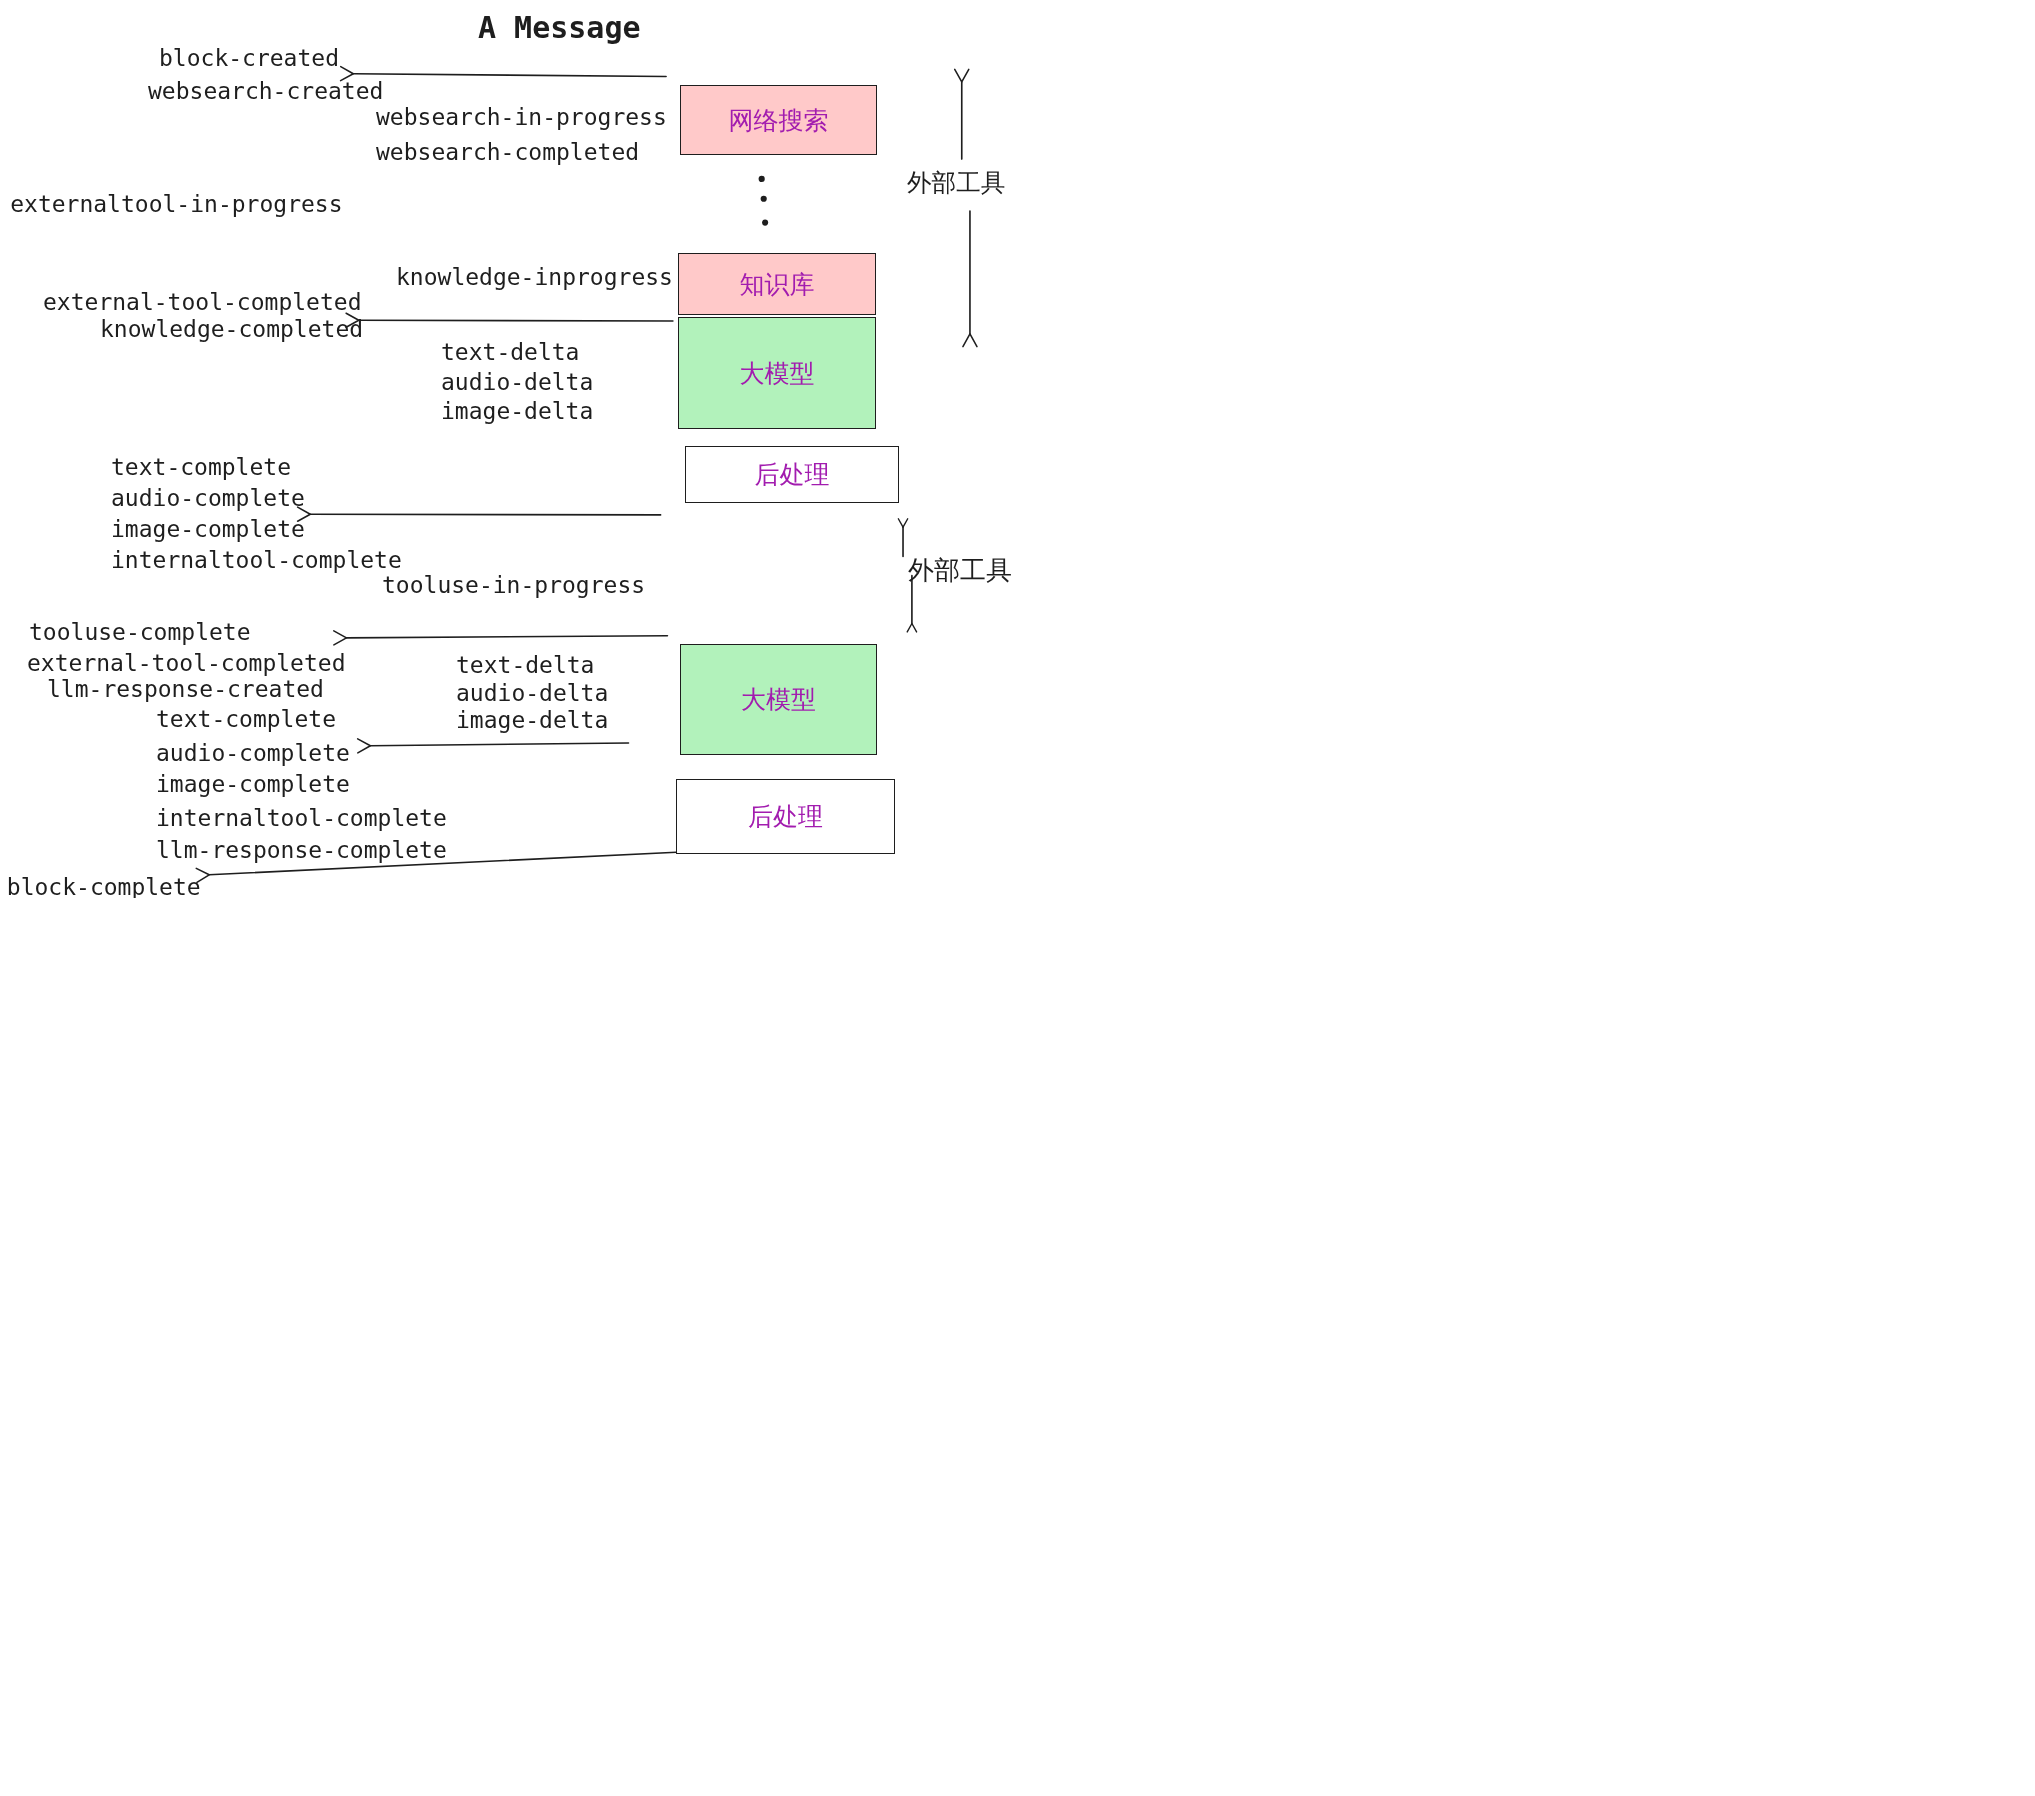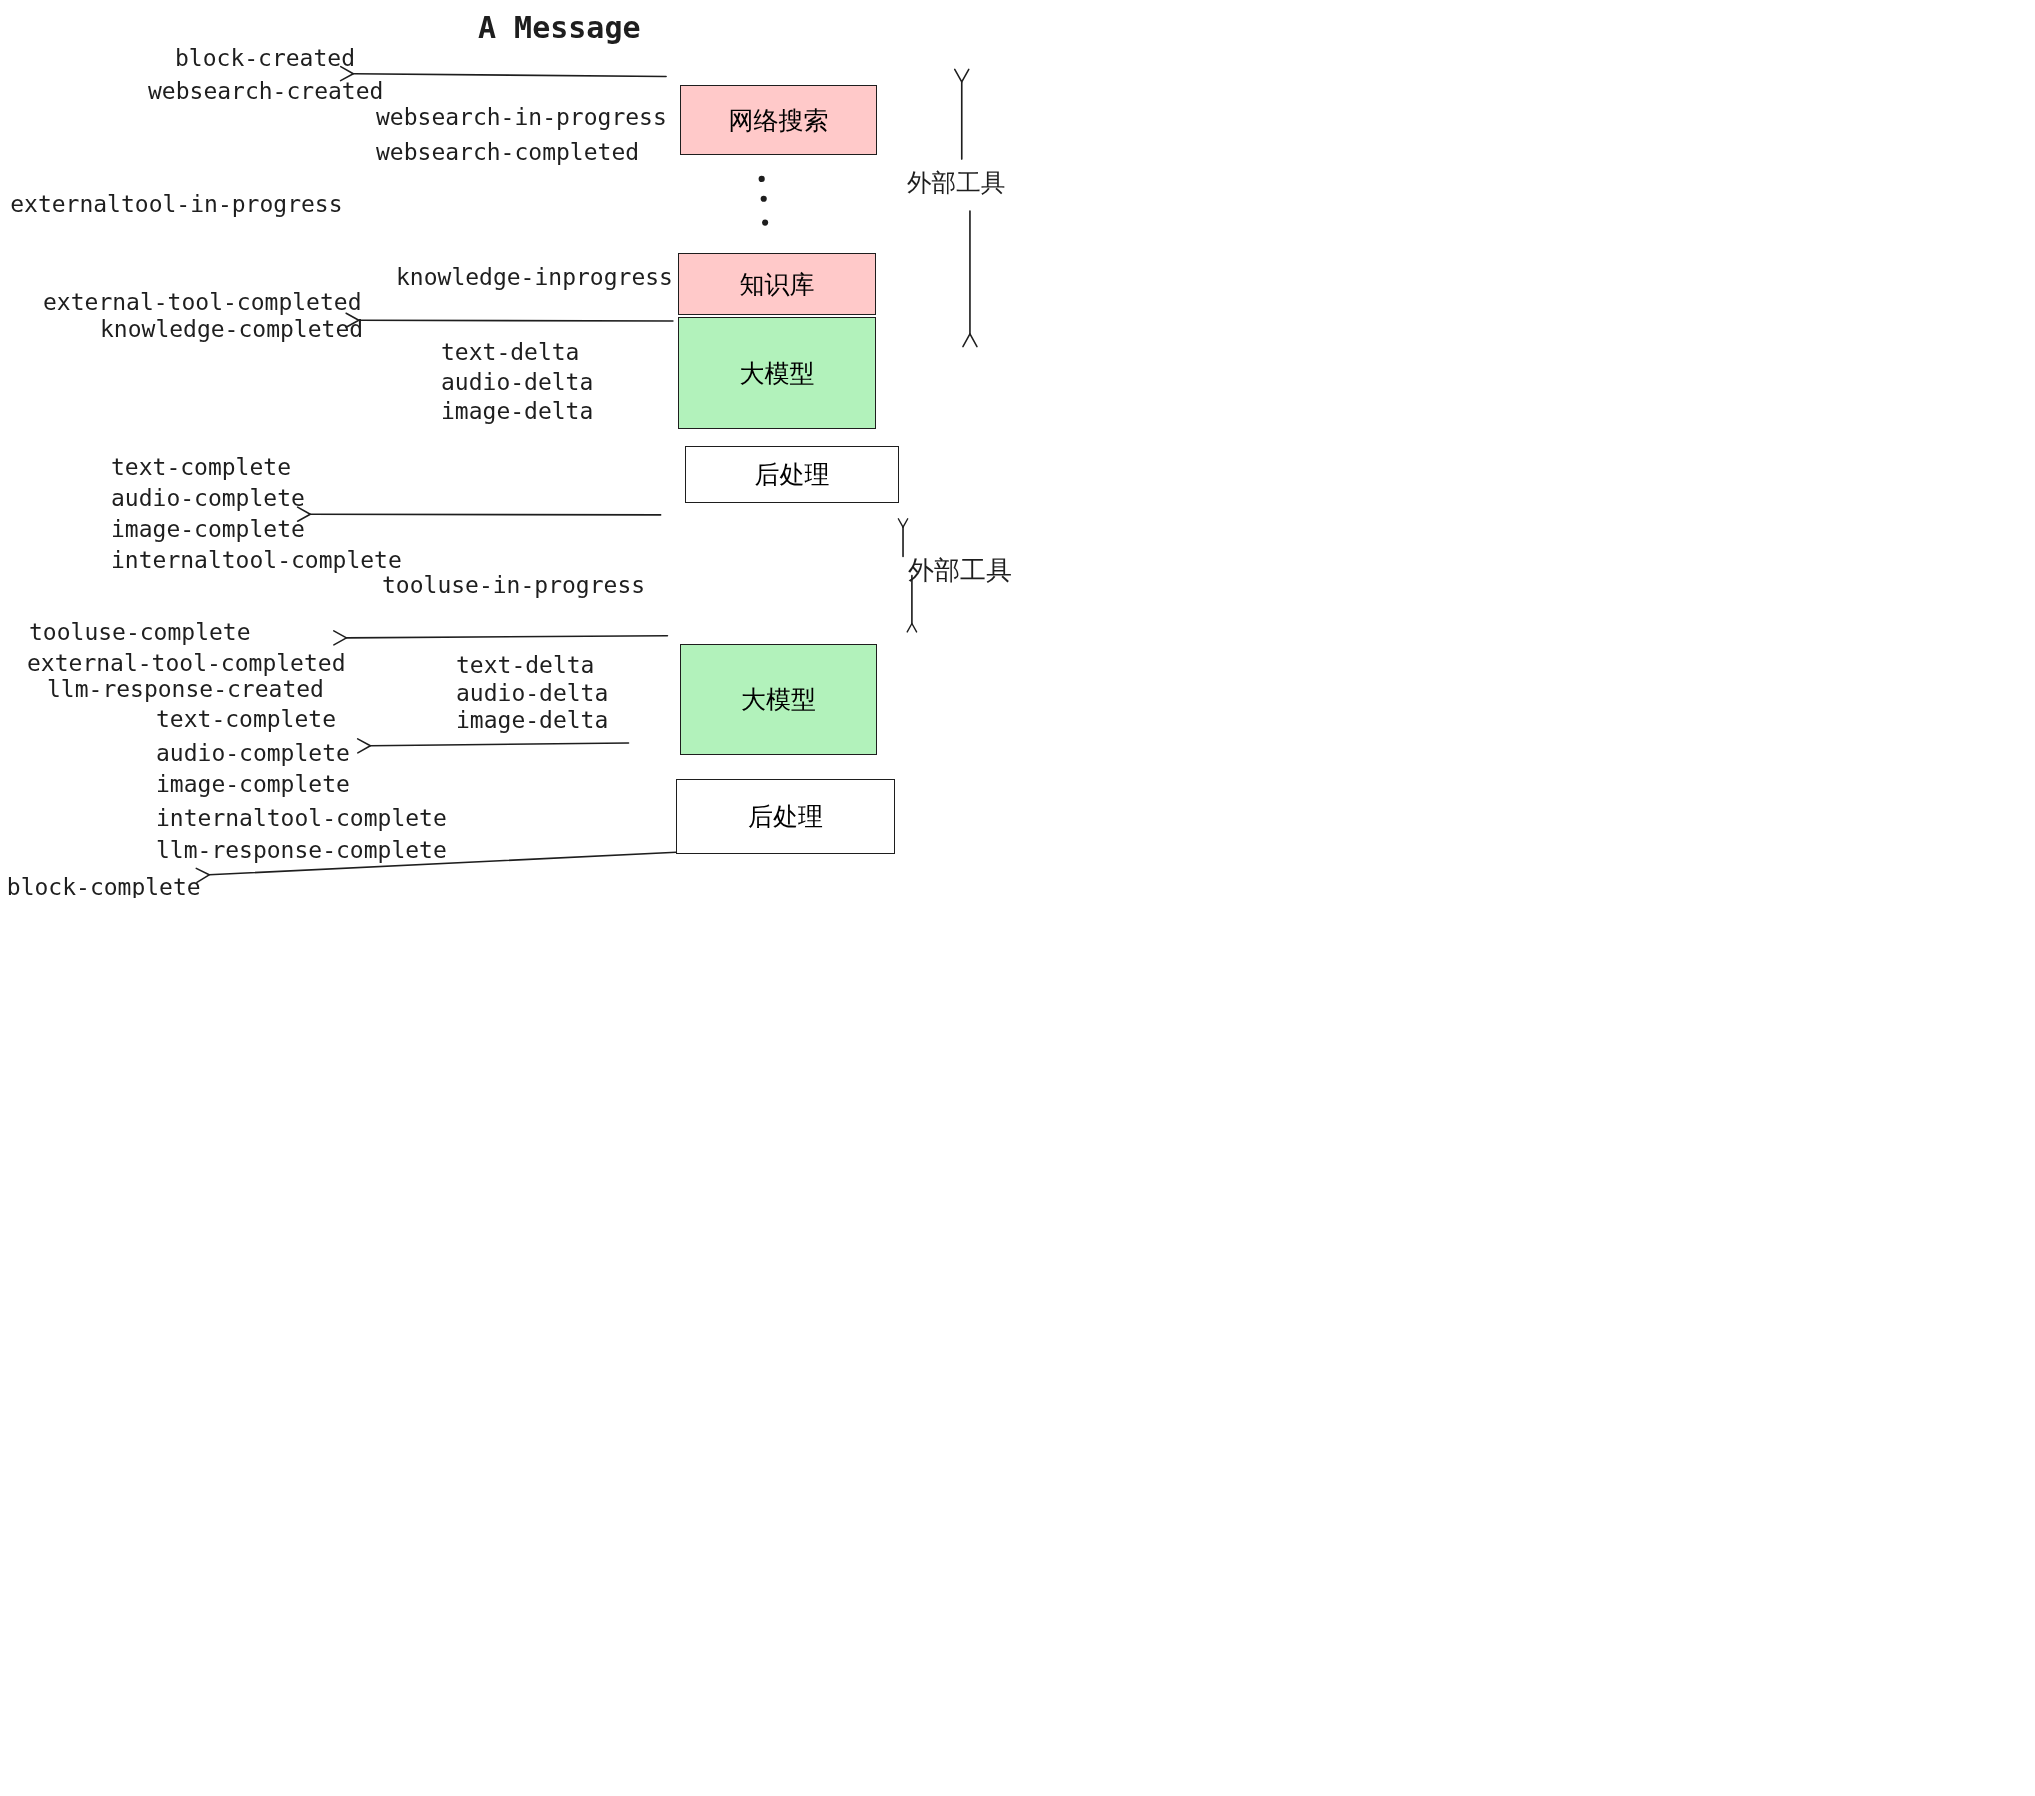--- a/index.html
+++ b/index.html
@@ -4,36 +4,36 @@
 <style>
   html,body{margin:0;padding:0;background:#ffffff;}
   .diagram{position:relative;width:1018px;height:898px;background:#ffffff;overflow:hidden;
            font-family:"DejaVu Sans Mono","Liberation Mono",monospace;color:#1e1e1e;}
   .ev{position:absolute;font:23px/1.15 "DejaVu Sans Mono","Liberation Mono",monospace;
       color:#1e1e1e;white-space:nowrap;}
   .title{font-size:30px;font-weight:bold;}
   .box{position:absolute;box-sizing:border-box;border:1.7px solid #1e1e1e;
        display:flex;align-items:center;justify-content:center;}
   .box .lbl{font-family:"Liberation Sans","DejaVu Sans",sans-serif;font-size:25px;
-            color:#000000;white-space:nowrap;}
+            color:#a21caf;white-space:nowrap;}
   .box .lbl.mono{font-family:"DejaVu Sans Mono","Liberation Mono",monospace;font-size:22.5px;}
   .side{position:absolute;font-family:"Liberation Sans","DejaVu Sans",sans-serif;
         font-size:24.6px;color:#1e1e1e;white-space:nowrap;}
   svg.overlay{position:absolute;left:0;top:0;pointer-events:none;}
   svg.overlay line{stroke:#1e1e1e;stroke-width:2.4;stroke-linecap:round;}
   svg.overlay circle{fill:#1e1e1e;}
 </style>
 </head>
 <body>
 
 <div class="diagram">
 
   <div class="ev title" style="left:478px;top:11px;">A Message</div>
 
-  <div class="ev" style="left:159px;top:45px;margin-left:16px;">block-created</div>
+  <div class="ev" style="left:159px;top:45px;">block-created</div>
   <div class="ev" style="left:148px;top:78px;">websearch-created</div>
   <div class="ev" style="left:376px;top:104px;">websearch-in-progress</div>
   <div class="ev" style="left:376px;top:139px;">websearch-completed</div>
   <div class="ev" style="left:10.2px;top:191px;">externaltool-in-progress</div>
   <div class="ev" style="left:396px;top:264px;">knowledge-inprogress</div>
   <div class="ev" style="left:43px;top:289px;">external-tool-completed</div>
   <div class="ev" style="left:100px;top:316px;">knowledge-completed</div>
 
   <div class="ev" style="left:441px;top:339px;">text-delta</div>
   <div class="ev" style="left:441px;top:369px;">audio-delta</div>

